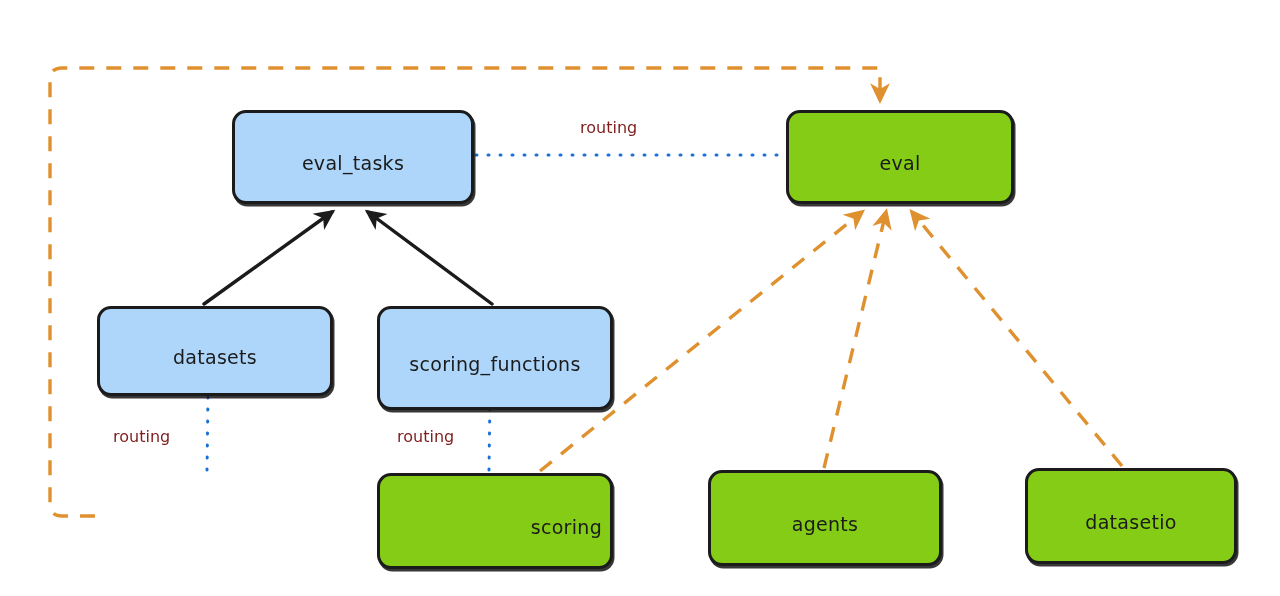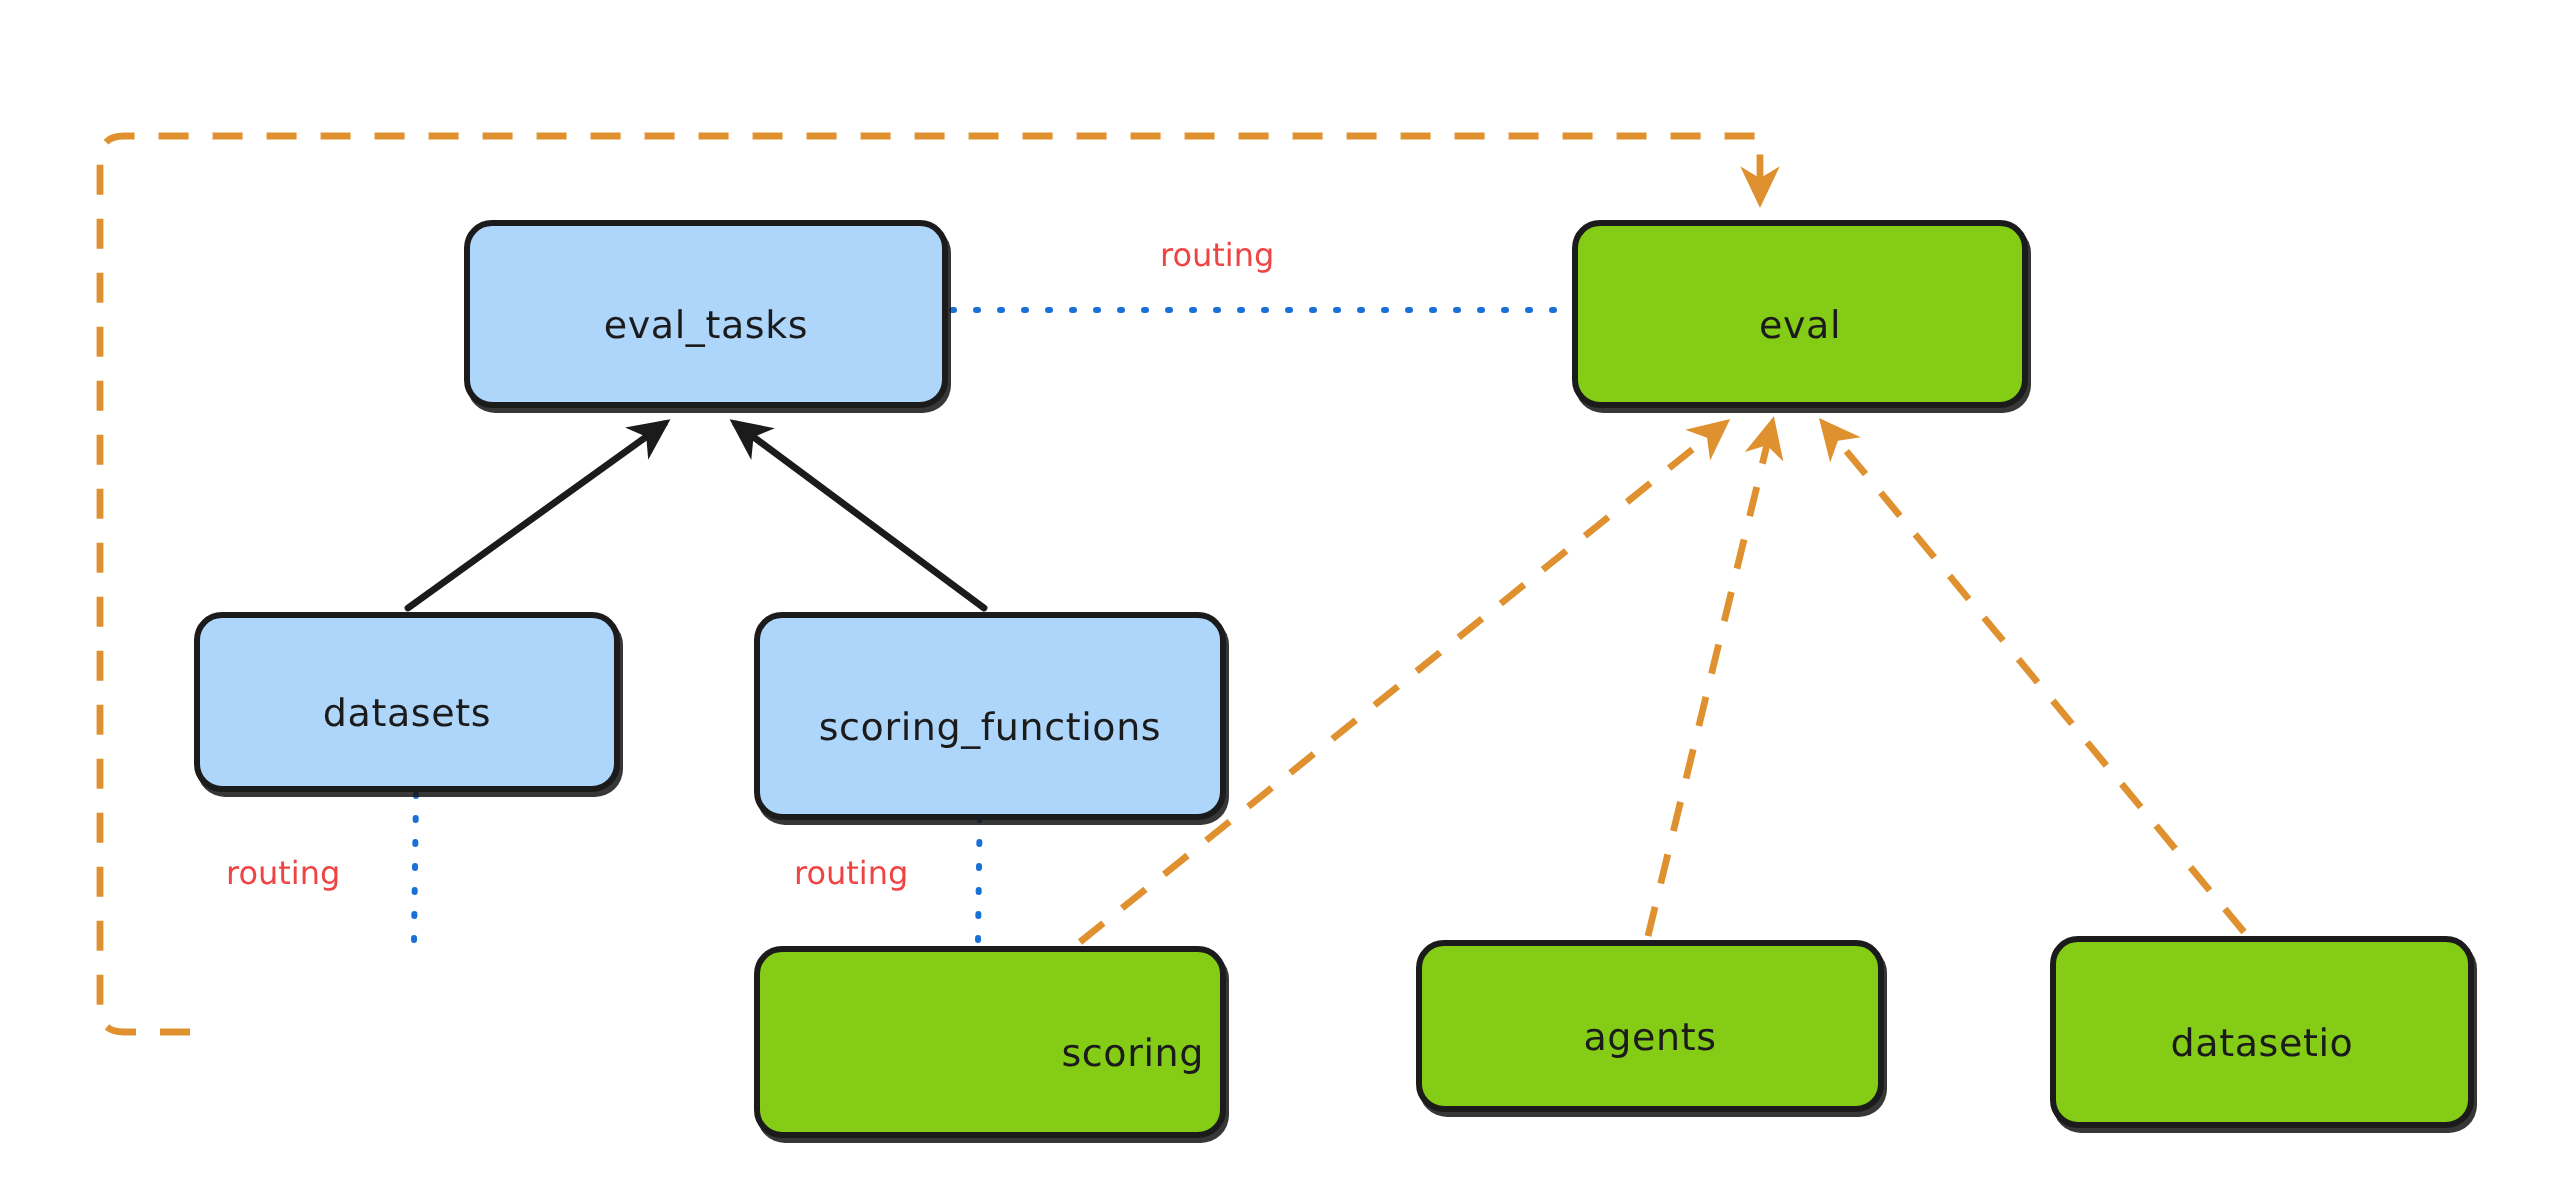--- a/index.html
+++ b/index.html
@@ -46,21 +46,21 @@
 
   .node-label {
     display: block;
     padding: 0 8px;
     line-height: 1.1;
     margin-top: 12px;
   }
 
   .edge-label {
     position: absolute;
-    color: #ef4444;
+    color: #7f1d1d;
     font-family: "DejaVu Sans", sans-serif;
     font-size: 16px;
     white-space: nowrap;
   }
 </style>
 </head>
 <body>
 
 <div id="canvas">
 
@@ -94,34 +94,34 @@
   </svg>
 
   <div class="node blue" style="left:232px; top:110px; width:242px; height:94px;">
     <span class="node-label">eval_tasks</span>
   </div>
 
   <div class="node green" style="left:786px; top:110px; width:228px; height:94px;">
     <span class="node-label">eval</span>
   </div>
 
-  <div class="node blue" style="left:97px; top:306px; width:213px; height:90px;">
+  <div class="node blue" style="left:97px; top:306px; width:236px; height:90px;">
     <span class="node-label">datasets</span>
   </div>
 
   <div class="node blue" style="left:377px; top:306px; width:236px; height:104px;">
     <span class="node-label">scoring_functions</span>
   </div>
 
 
   <div class="node green" style="left:377px; top:473px; width:236px; height:96px;justify-content:flex-end;">
     <span class="node-label">scoring</span>
   </div>
 
-  <div class="node green" style="left:708px; top:470px; width:234px; height:86px;">
+  <div class="node green" style="left:708px; top:470px; width:234px; height:96px;">
     <span class="node-label">agents</span>
   </div>
 
   <div class="node green" style="left:1025px; top:468px; width:212px; height:96px;">
     <span class="node-label">datasetio</span>
   </div>
 
   <div class="edge-label" style="left:580px; top:118px;">routing</div>
 
   <div class="edge-label" style="left:113px; top:427px;">routing</div>

